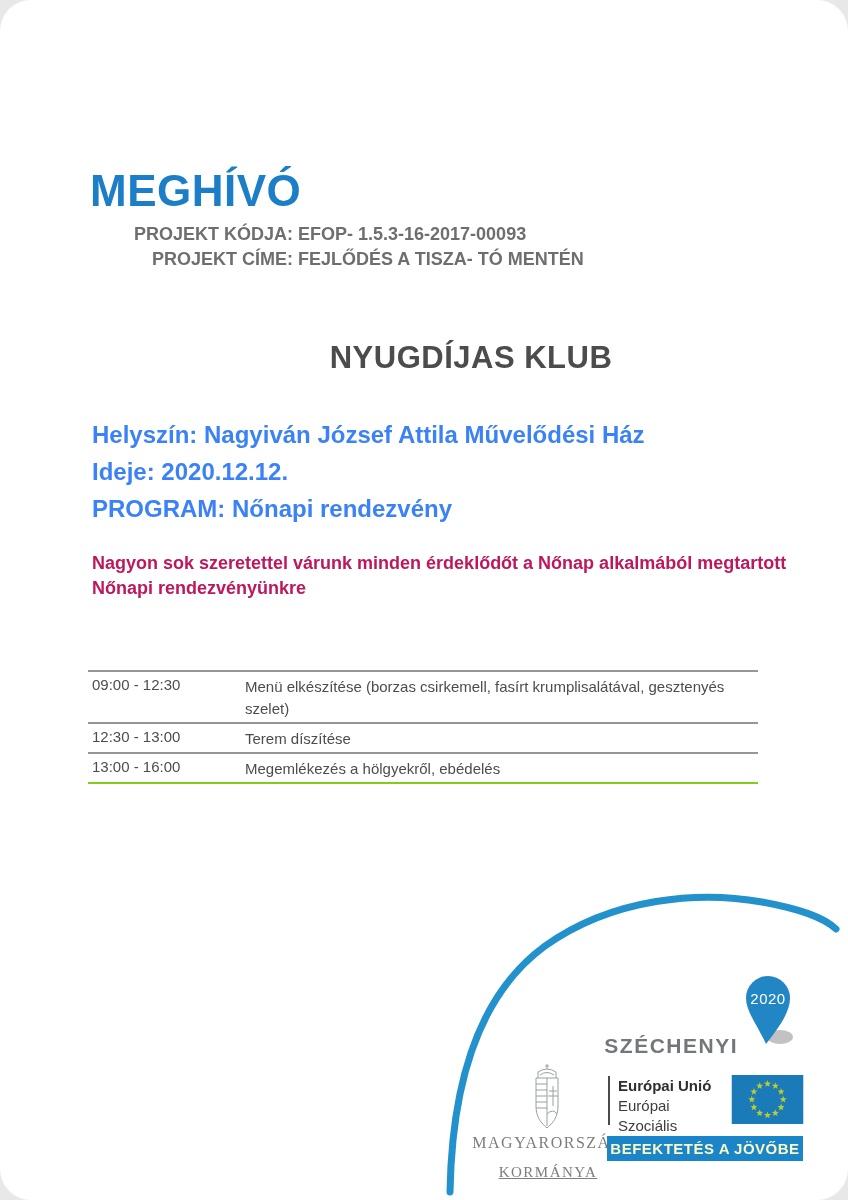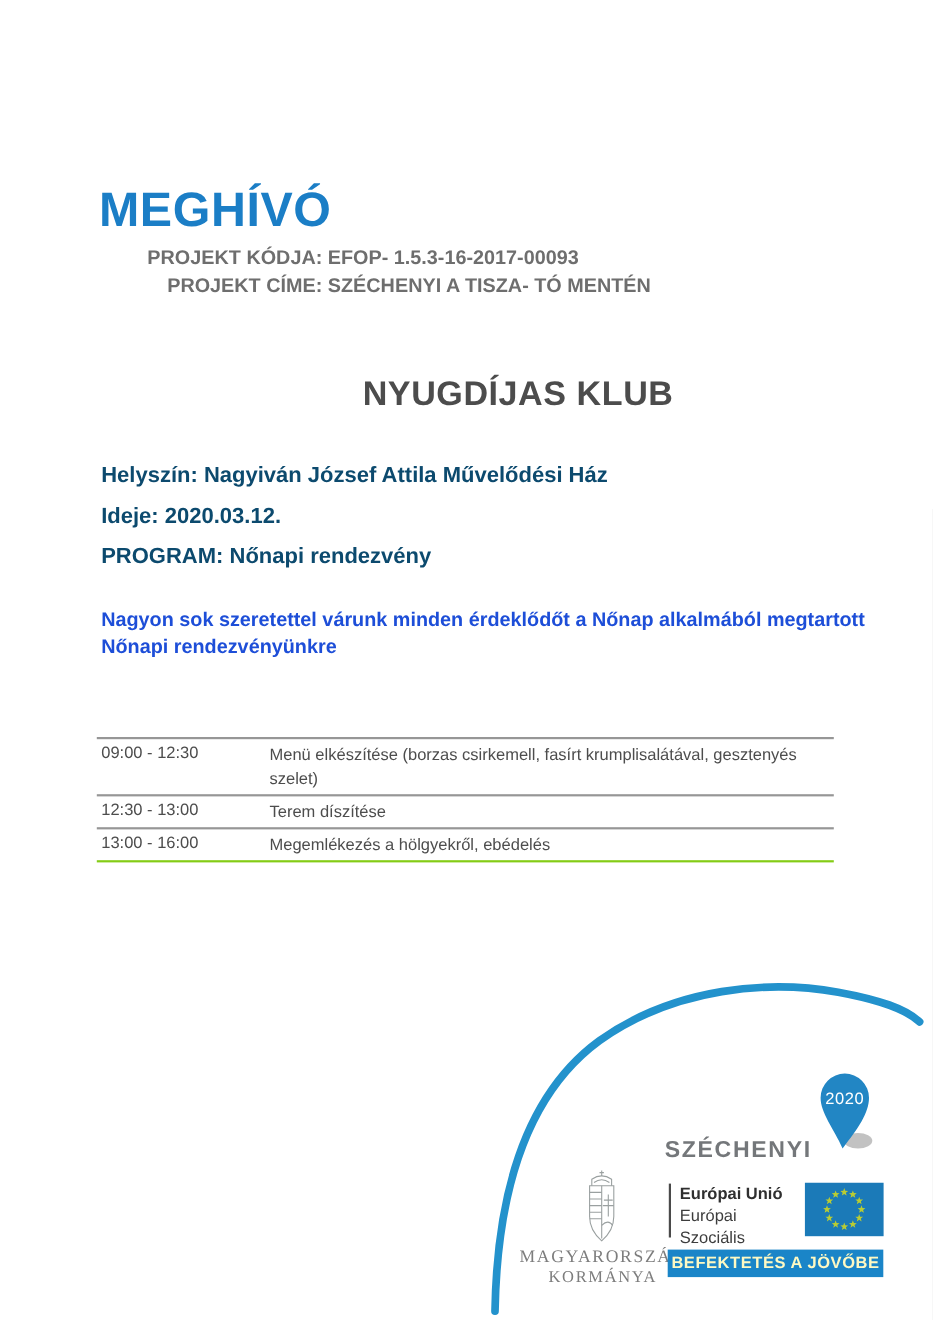--- a/index.html
+++ b/index.html
@@ -1,61 +1,61 @@
 <!DOCTYPE html>
 <html><head>
 <meta charset="utf-8">
 <style>
   * { margin:0; padding:0; box-sizing:border-box; }
   html,body { background:#e8e8e8; }
   .page {
     position:relative; width:848px; height:1200px; margin:0 auto;
     background:#ffffff; overflow:hidden;
-    font-family:"Liberation Sans", sans-serif; color:#4d4d4d;
+    font-family:"Liberation Sans", sans-serif; color:#4d4d4d;border-radius:31px;
   }
   .doc-title {
     position:absolute; left:90px; top:166px;
     font-size:44px; font-weight:700; color:#1b7ec6; letter-spacing:0.5px;
   }
   .proj-row { position:absolute; left:92px; width:660px; font-size:18px; font-weight:700; color:#6e6e6e; }
   .proj-row .proj-label { display:inline-block; width:201px;text-align:right; }
   .proj-row.r1 { top:224px; }
   .proj-row.r2 { top:249px; }
   .event-heading {
     position:absolute; left:0; top:340px; width:848px; text-align:center;
     font-size:31px; font-weight:700; color:#4c4c4c; letter-spacing:0.5px;margin-left:47px;
   }
-  .detail-line { position:absolute; left:92px; font-size:20px; font-weight:700; color:#0c4a6e; }
+  .detail-line { position:absolute; left:92px; font-size:24px; font-weight:700; color:#3b82f6; }
   .detail-line.d1 { top:421px; }
   .detail-line.d2 { top:458px; }
   .detail-line.d3 { top:495px; }
   .invitation {
     position:absolute; left:92px; top:551px; width:700px;
-    font-size:18px; font-weight:700; color:#1d4ed8; line-height:25px;
+    font-size:18px; font-weight:700; color:#be185d; line-height:25px;
   }
   .invitation span { display:block; }
   .schedule { position:absolute; left:88px; top:670px; width:670px; font-size:15px; color:#4d4d4d; }
   .sched-row { display:flex; border-top:2px solid #969696; padding:4px 0 2px 4px; }
   .sched-row:last-child { border-bottom:2px solid #84cc16; }
   .sched-time { width:153px; flex:0 0 153px; }
   .sched-activity { width:513px; line-height:22px; }
   .arc-svg { position:absolute; left:0; top:0; width:848px; height:1200px; pointer-events:none; }
   .szechenyi-wordmark {
     position:absolute; left:560px; top:990px; width:178px; text-align:right;
     font-size:21px; font-weight:700; color:#74777a; letter-spacing:1.5px;margin-top:44px;
   }
   .pin-svg { position:absolute; left:740px; top:974px; width:56px; height:74px; }
   .pin-year { font-family:"Liberation Sans", sans-serif; font-size:15px; fill:#ffffff; letter-spacing:0.5px; }
   .coa-svg { position:absolute; left:527px; top:1062px; width:40px; height:72px; }
   .gov-name {
     position:absolute; left:468px; top:1134px; width:160px; text-align:center;
     font-family:"Liberation Serif", serif; color:#7d7d7d; letter-spacing:1.5px;
   }
   .gov-name .g1 { display:block; font-size:16px; }
-  .gov-name .g2 { display:block; font-size:15px; margin-top:1px; }
+  .gov-name .g2 { display:block; font-size:15px; margin-top:12px;text-decoration:underline; }
   .eu-sep { position:absolute; left:608px; top:1076px; width:2px; height:49px; background:#4a4a4a; }
   .eu-block { position:absolute; left:618px; top:1076px; width:110px; font-size:15px; line-height:20px; color:#3d3d3d; }
   .eu-block .e1 { font-weight:700; color:#2f2f2f; }
   .eu-flag { position:absolute; left:731px; top:1075px; width:73px; height:49px; }
   .invest-banner {
     position:absolute; left:607px; top:1136px; width:196px; height:25px;
     background:#1a85c8; color:#fef9c3; font-size:15px; font-weight:700;
     display:flex; align-items:center; justify-content:center; letter-spacing:0.5px;
   }
 </style>
@@ -69,27 +69,27 @@
   </svg>
 
   <div class="doc-title">MEGHÍVÓ</div>
 
   <div class="proj-row r1">
     <span class="proj-label">PROJEKT KÓDJA:</span>
     <span>EFOP- 1.5.3-16-2017-00093</span>
   </div>
   <div class="proj-row r2">
     <span class="proj-label">PROJEKT CÍME:</span>
-    <span>SZÉCHENYI A TISZA- TÓ MENTÉN</span>
+    <span>FEJLŐDÉS A TISZA- TÓ MENTÉN</span>
   </div>
 
   <div class="event-heading">NYUGDÍJAS KLUB</div>
 
   <div class="detail-line d1">Helyszín: Nagyiván József Attila Művelődési Ház</div>
-  <div class="detail-line d2">Ideje: 2020.03.12.</div>
+  <div class="detail-line d2">Ideje: 2020.12.12.</div>
   <div class="detail-line d3">PROGRAM: Nőnapi rendezvény</div>
 
   <div class="invitation">
     <span>Nagyon sok szeretettel várunk minden érdeklődőt a Nőnap alkalmából megtartott</span>
     <span>Nőnapi rendezvényünkre</span>
   </div>
 
   <div class="schedule">
     <div class="sched-row">
       <div class="sched-time">09:00 - 12:30</div>

